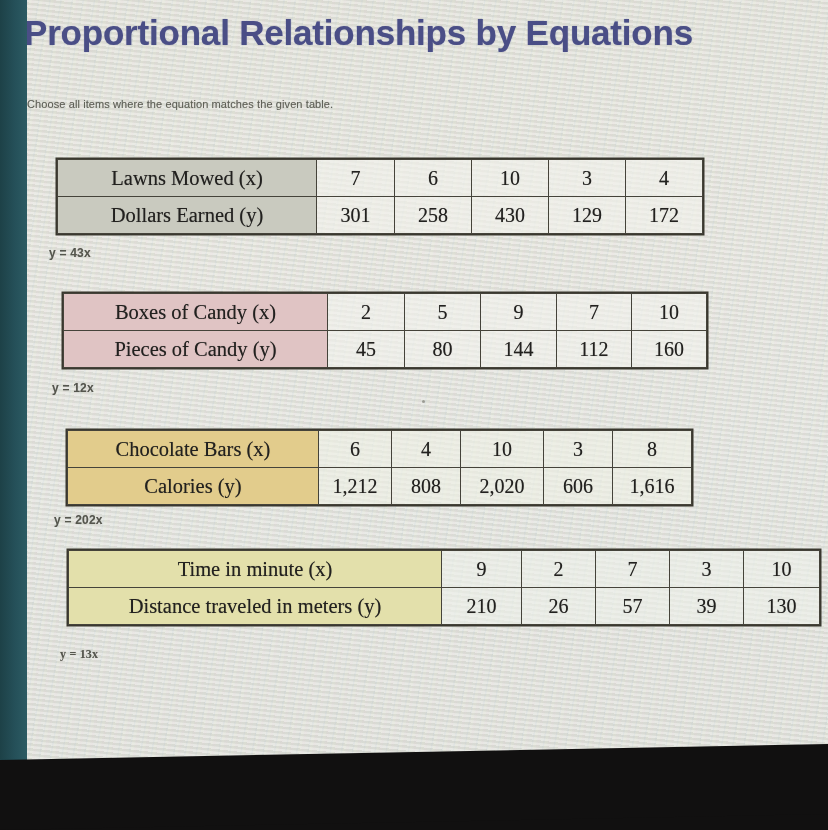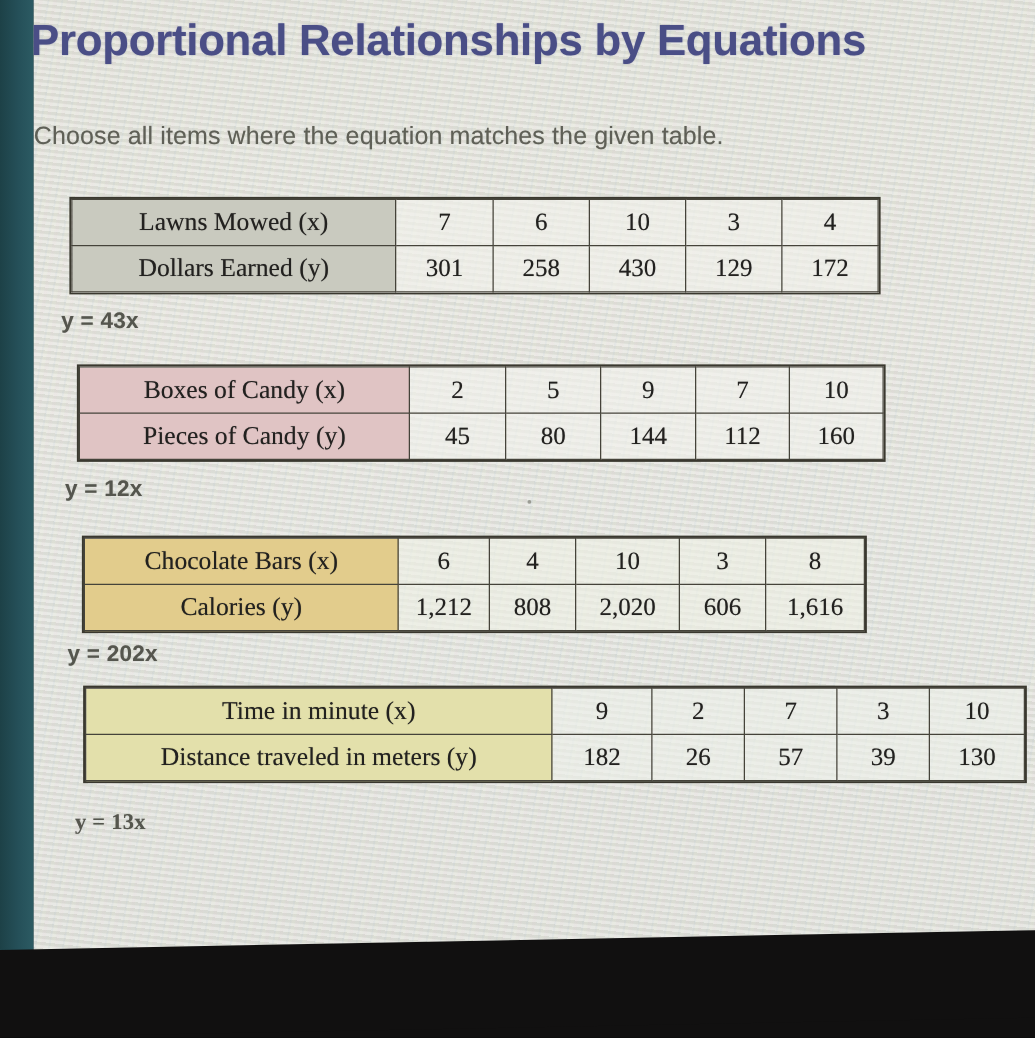--- a/index.html
+++ b/index.html
@@ -79,21 +79,21 @@
     font-weight: 600;
     color: #4a4e86;
     text-shadow: 0 0 1.1px rgba(74,78,134,.55);
     white-space: nowrap;
   }
 
   .instructions {
     position: absolute;
     left: 0px;
     top: 98px;
-    font-size: 20px;
+    font-size: 11px;
     color: #5f6057;
     letter-spacing: .1px;
     text-shadow: 0 0 .8px rgba(95,96,87,.4);
   }
 
   
   .tblock { position: absolute; }
 
   table.vt {
     border-collapse: collapse;
@@ -125,21 +125,21 @@
   .t4 td.lbl { background: #e3e0ab; }
 
   .t1 td.dat { background: rgba(240,241,233,.55); }
   .t2 td.dat { background: rgba(241,242,236,.5); }
   .t3 td.dat { background: rgba(238,240,226,.5); }
   .t4 td.dat { background: rgba(236,239,232,.5); }
 
   .equation {
     position: absolute;
     font-family: "Liberation Sans", sans-serif;
-    font-size: 18px;
+    font-size: 12px;
     font-weight: 600;
     color: #55564e;
     letter-spacing: .2px;
     text-shadow: 0 0 .8px rgba(85,86,78,.4);
   }
 
   
   .speck {
     position: absolute;
     width: 3px; height: 3px;
@@ -241,21 +241,21 @@
               <tr>
           <td class="lbl" style="width:348px;margin-left:40px;">Time in minute (x)</td>
           <td class="dat" style="width:79px;">9</td>
           <td class="dat" style="width:73px;">2</td>
           <td class="dat" style="width:73px;">7</td>
           <td class="dat" style="width:73px;">3</td>
           <td class="dat" style="width:75px;">10</td>
         </tr>
         <tr>
           <td class="lbl">Distance traveled in meters (y)</td>
-          <td class="dat">182</td>
+          <td class="dat">210</td>
           <td class="dat">26</td>
           <td class="dat">57</td>
           <td class="dat">39</td>
           <td class="dat">130</td>
         </tr>
       </tbody>
           </table>
     </div>
     <div class="equation" style="left:33px; top:647px;font-family:Liberation Serif, serif;">y = 13x</div>
 

